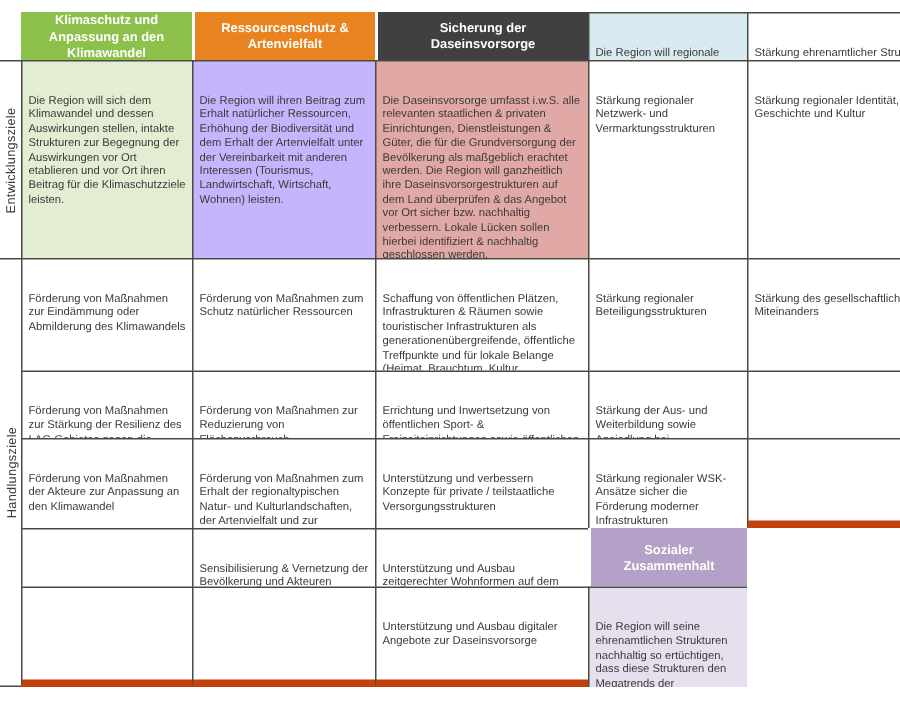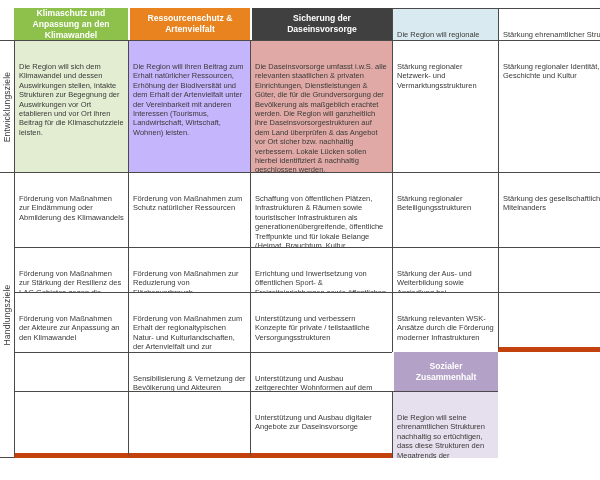--- a/index.html
+++ b/index.html
@@ -84,21 +84,21 @@
     <div class="cell body-cell">Schaffung von öffentlichen Plätzen, Infrastrukturen &amp; Räumen sowie touristischer Infrastrukturen als generationenübergreifende, öffentliche Treffpunkte und für lokale Belange (Heimat, Brauchtum, Kultur, Identitätsstiftung, regionale Vermarktung inkl. Gastronomie)</div>
     <div class="cell body-cell">Errichtung und Inwertsetzung von öffentlichen Sport- &amp; Freizeiteinrichtungen sowie öffentlichen oder privaten Badezugangsmöglichkeiten</div>
     <div class="cell body-cell">Unterstützung und verbessern Konzepte für private / teilstaatliche Versorgungsstrukturen</div>
     <div class="cell body-cell">Unterstützung und Ausbau zeitgerechter Wohnformen auf dem Land unter dem Motto „Wohnen für Generationen“</div>
     <div class="cell body-cell bot">Unterstützung und Ausbau digitaler Angebote zur Daseinsvorsorge</div>
 
     <div class="cell body-cell" style="background: rgb(217, 235, 241);">Die Region will regionale Wertschöpfungsketten stärken, insbesondere in den Bereichen der Land- und Forstwirtschaft, Energie, Tourismus und im Handwerk.</div>
     <div class="cell body-cell">Stärkung regionaler Netzwerk- und Vermarktungsstrukturen</div>
     <div class="cell body-cell">Stärkung regionaler Beteiligungsstrukturen</div>
     <div class="cell body-cell">Stärkung der Aus- und Weiterbildung sowie Ansiedlung bei Mangelberufen &amp; Lücken der WSK</div>
-    <div class="cell body-cell">Stärkung relevanten WSK-Ansätze durch die Förderung moderner Infrastrukturen</div>
+    <div class="cell body-cell">Stärkung regionaler WSK-Ansätze sicher die Förderung moderner Infrastrukturen</div>
 
     <div class="cell hdr gap" style="background: rgb(179, 161, 199);">Sozialer Zusammenhalt</div>
     <div class="cell body-cell" style="background: rgb(229, 223, 238);">Die Region will seine ehrenamtlichen Strukturen nachhaltig so ertüchtigen, dass diese Strukturen den Megatrends der Urbanisierung und dem demographischen Wandel wirksam entgegentreten können.</div>
     <div class="cell body-cell">Stärkung ehrenamtlicher Strukturen und Vereine</div>
     <div class="cell body-cell">Stärkung regionaler Identität, Geschichte und Kultur</div>
     <div class="cell body-cell">Stärkung des gesellschaftlichen Miteinanders</div>
     <div class="cell body-cell"></div>
     <div class="cell body-cell bot"></div>
 
   </div>

